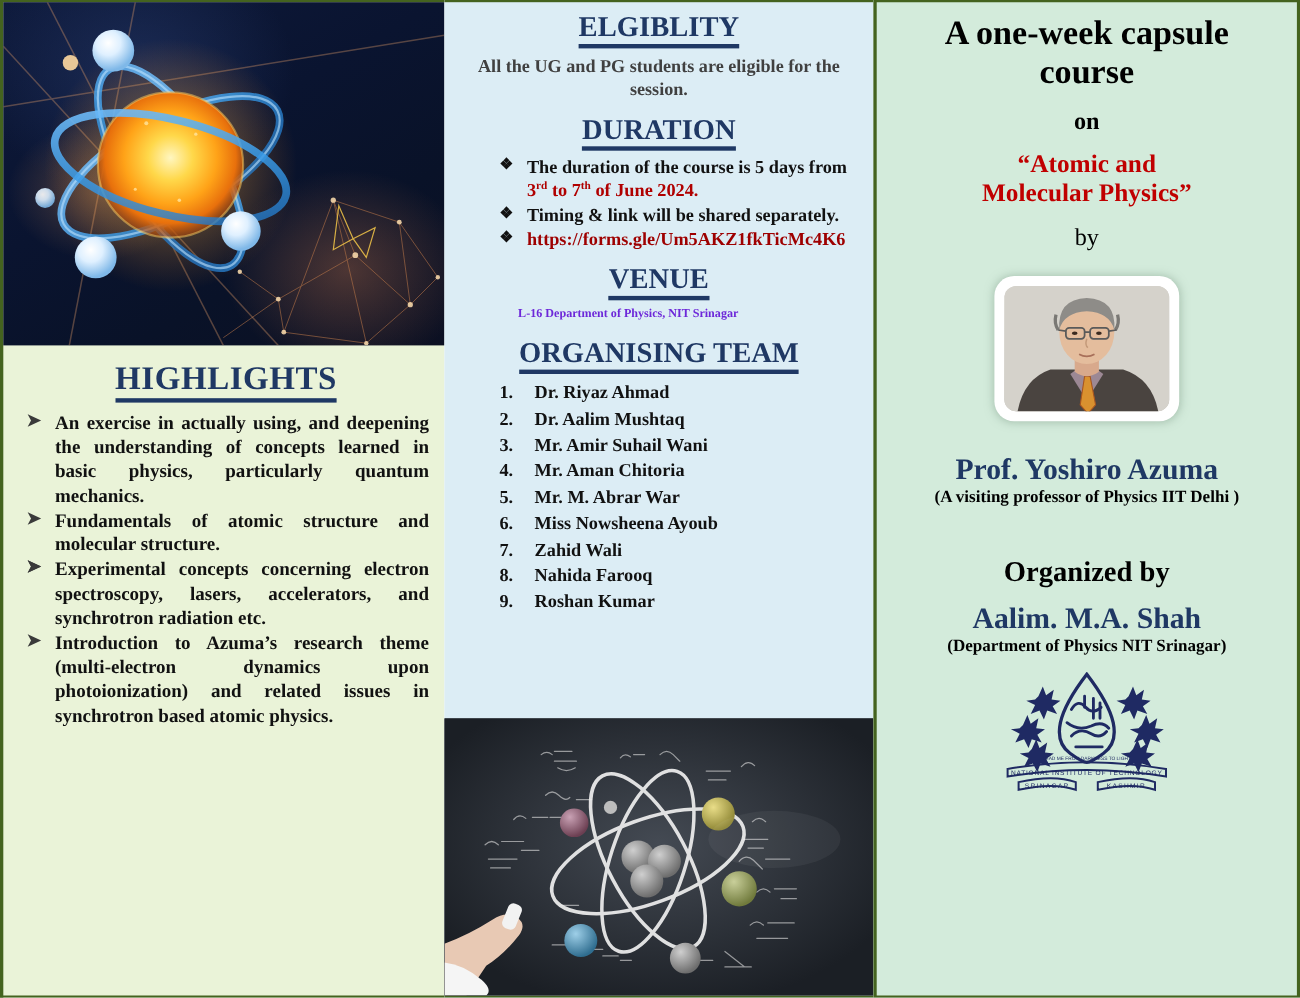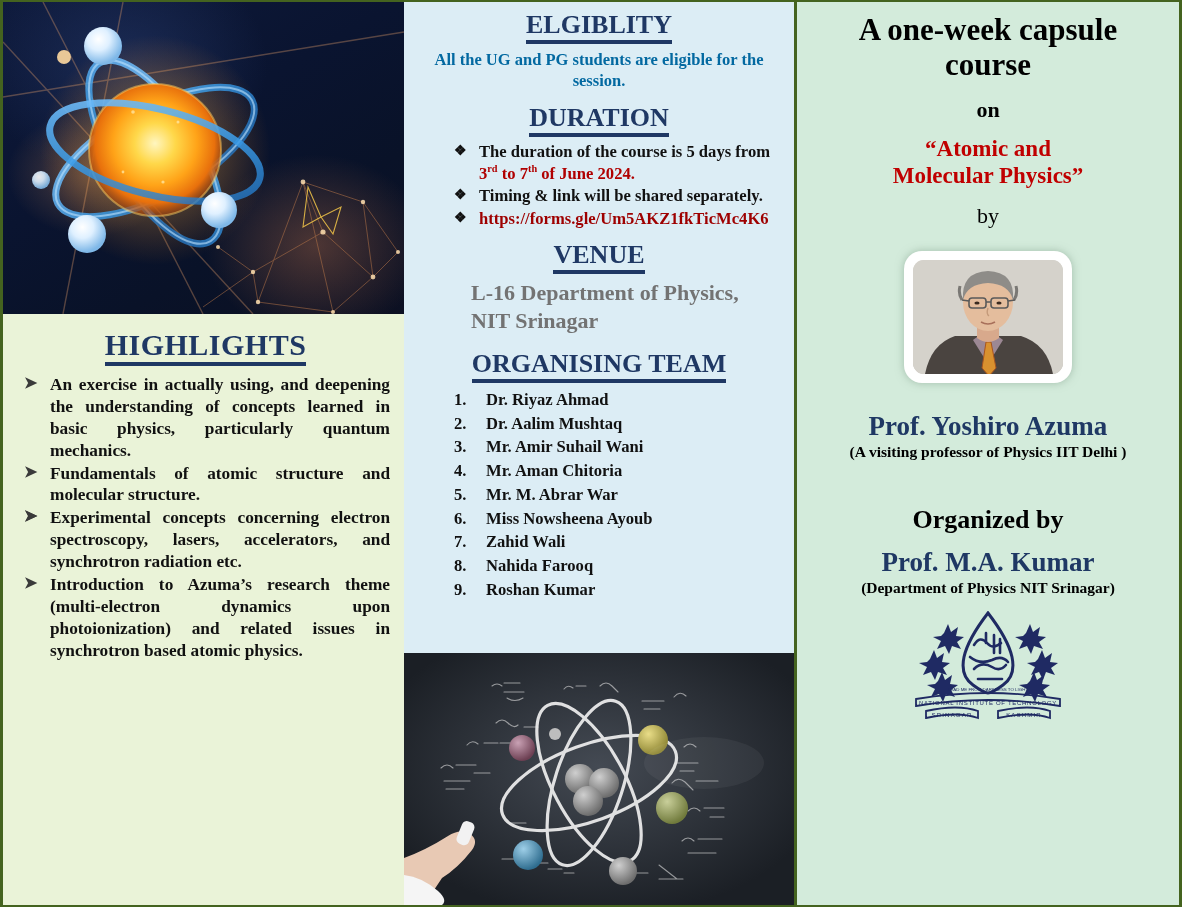--- a/index.html
+++ b/index.html
@@ -100,30 +100,30 @@
     color: #1F3864;
     margin: 4px 0 9px 0;
   }
   h2.mid-title.big { font-size: 26px; }
   h2.mid-title span.u { border-bottom: 4px solid #1F3864; padding-bottom: 1px; }
 
   p.mid-para {
     text-align: center;
     font-size: 16.5px;
     font-weight: bold;
-    color: #0369a1;
+    color: #404040;
     line-height: 1.28;
     margin-bottom: 12px;
     padding: 0 12px;
   }
   p.venue-para {
     text-align: left;
-    font-size: 22px;
-    font-weight: bold;
-    color: #737373;
+    font-size: 11px;
+    font-weight: bold;
+    color: #6d28d9;
     line-height: 1.28;
     margin: 0 0 14px 0;
     padding-left: 55px;
     padding-right: 20px;
   }
   ul.dur-list { list-style: none; margin: 0 0 10px 0; padding-left: 38px; }
   ul.dur-list li {
     position: relative;
     padding-left: 25px;
     font-size: 16.6px;
@@ -505,21 +505,21 @@
           <path d="M75 48 q-2 6 1 8" stroke="#c49a7a" stroke-width="1.4" fill="none"></path>
           <path d="M68 62 q7 4 14 0" stroke="#a8705a" stroke-width="1.6" fill="none"></path>
         </svg>
       </div>
     </div>
 
     <div class="name-main">Prof. Yoshiro Azuma</div>
     <div class="name-sub">(A visiting professor of Physics IIT Delhi )</div>
 
     <div class="org-by">Organized by</div>
-    <div class="name-main2">Prof. M.A. Kumar</div>
+    <div class="name-main2">Aalim. M.A. Shah</div>
     <div class="name-sub">(Department of Physics NIT Srinagar)</div>
 
     <div class="logo-wrap">
       <svg viewBox="0 0 160 110" width="160" height="110" aria-hidden="true">
         <g fill="#1F2A63">
 
           <g>
             <path d="M36 22 l4 -9 l3 8 l7 -5 l-2 9 l8 1 l-7 5 l4 7 l-9 -3 l-3 8 l-4 -8 l-8 3 l4 -8 l-8 -4 l8 -1 Z"></path>
             <path d="M118 22 l4 -9 l3 8 l7 -5 l-2 9 l8 1 l-7 5 l4 7 l-9 -3 l-3 8 l-4 -8 l-8 3 l4 -8 l-8 -4 l8 -1 Z"></path>
             <path d="M22 48 l4 -9 l3 8 l7 -5 l-2 9 l8 1 l-7 5 l4 7 l-9 -3 l-3 8 l-4 -8 l-8 3 l4 -8 l-8 -4 l8 -1 Z"></path>

